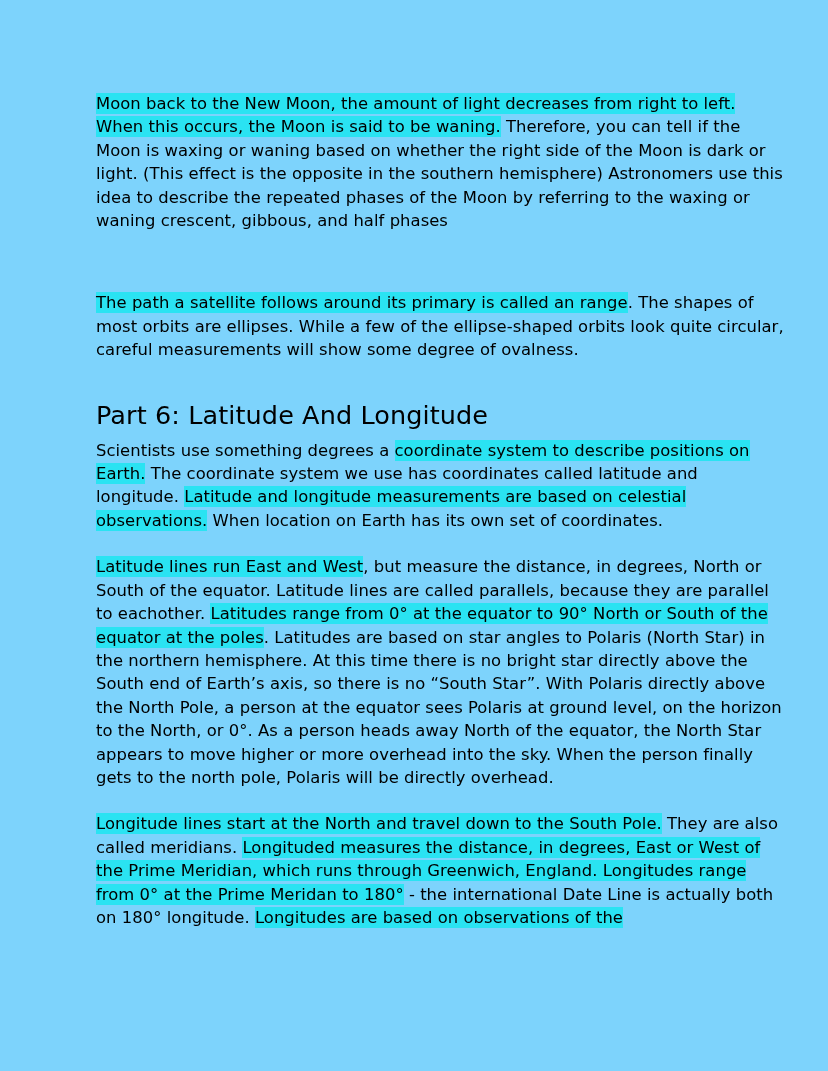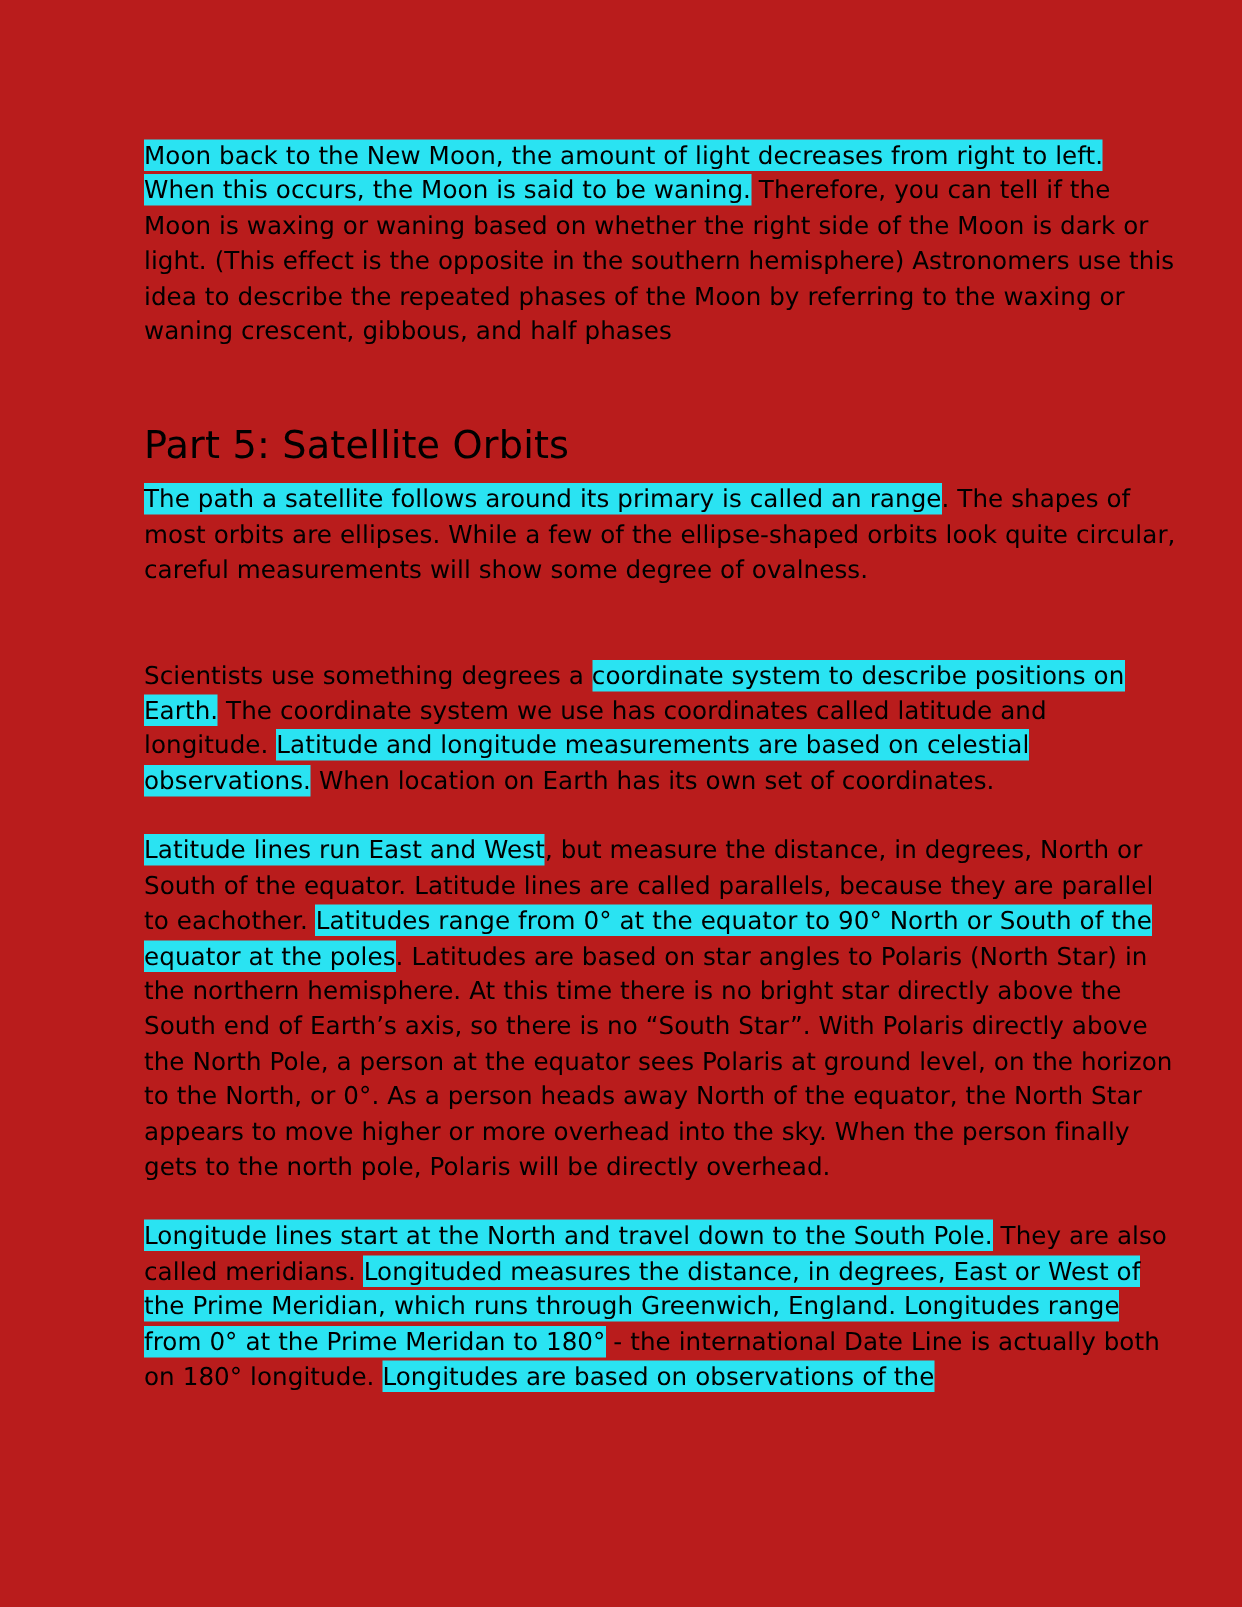--- a/index.html
+++ b/index.html
@@ -11,21 +11,21 @@
     width: 828px;
     height: 1071px;
     font-family: "DejaVu Sans", sans-serif;
     color: #000000;
     overflow: hidden;
   }
   .page {
     position: relative;
     width: 828px;
     height: 1071px;
-    background: #b91c1c;
+    background: #7dd3fc;
     box-sizing: border-box;
     padding: 92px 44px 0 96px;
   }
   .para {
     font-size: 16.4px;
     line-height: 23.4px;
     margin: 0 0 0 0;
     text-align: left;
     letter-spacing: 0.05px;
   }
@@ -43,24 +43,24 @@
     letter-spacing: 0.1px;
   }
 </style>
 </head>
 <body>
 
 <div class="page">
   <div id="doc-body">
       <p class="para"><span class="hl">Moon back to the New Moon, the amount of light decreases from right to left. When this occurs, the Moon is said to be waning.</span><span> Therefore, you can tell if the Moon is waxing or waning based on whether the right side of the Moon is dark or light. (This effect is the opposite in the southern hemisphere) Astronomers use this idea to describe the repeated phases of the Moon by referring to the waxing or waning crescent, gibbous, and half phases</span></p>
       <div style="height: 50px;"></div>
-      <h2 class="heading">Part 5: Satellite Orbits</h2>
       <div style="height: 9px;"></div>
       <p class="para"><span class="hl">The path a satellite follows around its primary is called an range</span><span>. The shapes of most orbits are ellipses. While a few of the ellipse-shaped orbits look quite circular, careful measurements will show some degree of ovalness.</span></p>
       <div style="height: 38px;"></div>
+      <h2 class="heading">Part 6: Latitude And Longitude</h2>
       <div style="height: 9px;"></div>
       <p class="para"><span>Scientists use something degrees a </span><span class="hl">coordinate system to describe positions on Earth.</span><span> The coordinate system we use has coordinates called latitude and longitude. </span><span class="hl">Latitude and longitude measurements are based on celestial observations.</span><span> When location on Earth has its own set of coordinates.</span></p>
       <div style="height: 23px;"></div>
       <p class="para"><span class="hl">Latitude lines run East and West</span><span>, but measure the distance, in degrees, North or South of the equator. Latitude lines are called parallels, because they are parallel to eachother. </span><span class="hl">Latitudes range from 0° at the equator to 90° North or South of the equator at the poles</span><span>. Latitudes are based on star angles to Polaris (North Star) in the northern hemisphere. At this time there is no bright star directly above the South end of Earth’s axis, so there is no “South Star”. With Polaris directly above the North Pole, a person at the equator sees Polaris at ground level, on the horizon to the North, or 0°. As a person heads away North of the equator, the North Star appears to move higher or more overhead into the sky. When the person finally gets to the north pole, Polaris will be directly overhead.</span></p>
       <div style="height: 23px;"></div>
       <p class="para"><span class="hl">Longitude lines start at the North and travel down to the South Pole.</span><span> They are also called meridians. </span><span class="hl">Longituded measures the distance, in degrees, East or West of the Prime Meridian, which runs through Greenwich, England. Longitudes range from 0° at the Prime Meridan to 180°</span><span> - the international Date Line is actually both on 180° longitude. </span><span class="hl">Longitudes are based on observations of the</span></p>
     </div>
 </div>
 
 </body></html>

